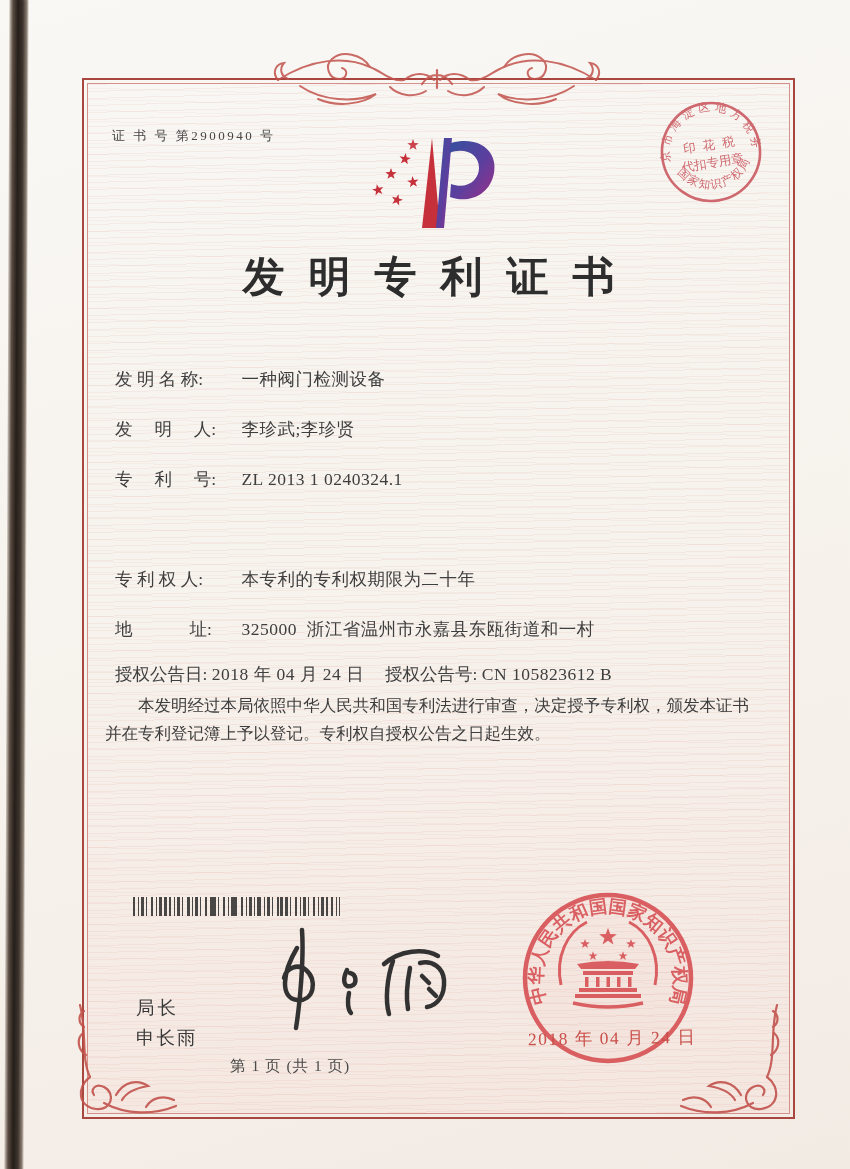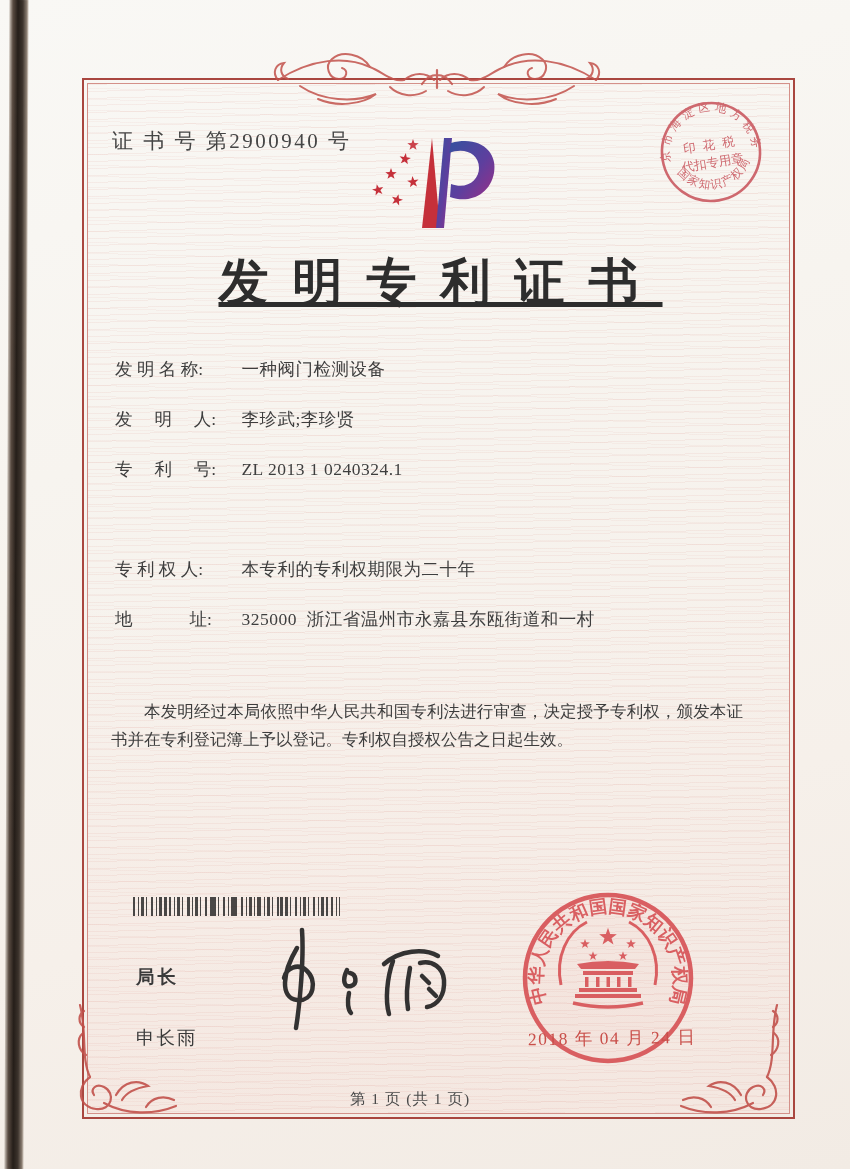--- a/index.html
+++ b/index.html
@@ -15,39 +15,39 @@
     transform:rotate(.25deg);filter:blur(.4px);}
   
   #frame-outer{left:82px;top:78px;width:709px;height:1037px;border:2px solid #a9463f;}
   #frame-inner{position:absolute;left:3px;top:3px;right:3px;bottom:3px;border:1px solid #d49089;}
   #guilloche{position:absolute;left:4px;top:4px;right:4px;bottom:4px;
     background:
       repeating-linear-gradient(178.5deg, rgba(213,128,118,.10) 0 1px, transparent 1px 7px),
       repeating-linear-gradient(181.5deg, rgba(213,128,118,.07) 0 1px, transparent 1px 11px),
       linear-gradient(180deg, rgba(252,248,244,0) 50%, rgba(246,219,212,.30) 100%);}
   .cjk-pre{white-space:pre;}
-  #cert-number{left:112px;top:127px;font-size:21px;letter-spacing:2.5px;color:#454545;}
-  #title{left:82px;top:249px;width:709px;text-align:center;font-size:50px;font-weight:600;
-    letter-spacing:24px;padding-left:8px;box-sizing:border-box;color:#2d2d2d;text-decoration:underline;}
+  #cert-number{left:112px;top:127px;font-size:13px;letter-spacing:2.5px;color:#454545;}
+  #title{left:82px;top:249px;width:709px;text-align:center;font-size:42px;font-weight:600;
+    letter-spacing:24px;padding-left:8px;box-sizing:border-box;color:#2d2d2d;}
   .field-row{left:115px;font-size:17.5px;color:#3e3e3e;}
-  .field-label{display:inline-block;min-width:122px;white-space:pre;}
+  .field-label{display:inline-block;min-width:122px;white-space:pre;margin-top:10px;}
   .field-value{letter-spacing:.5px;white-space:pre;}
   #grant-row .second{position:absolute;left:270px;top:0;white-space:nowrap;}
   #body-text{left:103px;top:690px;width:648px;font-size:16.5px;line-height:27.5px;
     text-align:justify;color:#3d3d3d;}
-  #body-text p{margin:8px;text-indent:2em;}
+  #body-text p{margin:2px;text-indent:2em;}
   #barcode{left:133px;top:897px;width:207px;height:19px;opacity:.85;
     background:
       repeating-linear-gradient(90deg,#2b2b2b 0 2px,transparent 2px 5px,#2b2b2b 5px 6px,transparent 6px 8px,#2b2b2b 8px 11px,transparent 11px 13px,#2b2b2b 13px 14px,transparent 14px 18px),
       repeating-linear-gradient(90deg,transparent 0 9px,#2b2b2b 9px 11px,transparent 11px 23px);}
-  #signer-title{left:136px;top:964px;font-size:18.5px;letter-spacing:3px;color:#3a3a3a;font-weight:bold;}
+  #signer-title{left:136px;top:995px;font-size:18.5px;letter-spacing:3px;color:#3a3a3a;}
   #signer-name{left:136px;top:993px;font-size:18.5px;letter-spacing:2px;color:#3a3a3a;margin-top:32px;}
   #seal-date{left:528px;top:1026px;font-size:17.5px;letter-spacing:1.5px;color:#c94f4a;
     transform:rotate(-.8deg);white-space:pre;}
-  #page-footer{left:230px;top:1089px;width:360px;text-align:center;font-size:15.5px;
+  #page-footer{left:230px;top:1056px;width:360px;text-align:left;font-size:15.5px;
     letter-spacing:1px;color:#4a4a4a;white-space:pre;}
   svg{display:block;}
 </style>
 </head>
 <body>
 
 <div id="paper">
 
   <div id="scan-edge" class="abs"></div>
 
@@ -160,20 +160,28 @@
   </div>
   <div class="abs field-row" style="top:557px">
     <span class="field-label">专 利 权 人:</span>
     <span class="field-value">本专利的专利权期限为二十年</span>
   </div>
   <div class="abs field-row" style="top:607px">
     <span class="field-label">地　　　 址:</span>
     <span class="field-value">325000  浙江省温州市永嘉县东瓯街道和一村</span>
   </div>
 
+  <div id="grant-row" class="abs field-row" style="top:652px;width:640px">
+    <span class="field-label" style="min-width:0">授权公告日:</span>
+    <span class="field-value">2018 年 04 月 24 日</span>
+    <span class="second">
+      <span class="field-label" style="min-width:0">授权公告号:</span>
+      <span class="field-value">CN 105823612 B</span>
+    </span>
+  </div>
 
   <div id="body-text" class="abs">
     <p>本发明经过本局依照中华人民共和国专利法进行审查，决定授予专利权，颁发本证书并在专利登记簿上予以登记。专利权自授权公告之日起生效。</p>
   </div>
 
   <div id="barcode" class="abs"></div>
 
   <div id="signer-title" class="abs">局长</div>
   <div id="signer-name" class="abs">申长雨</div>
 

